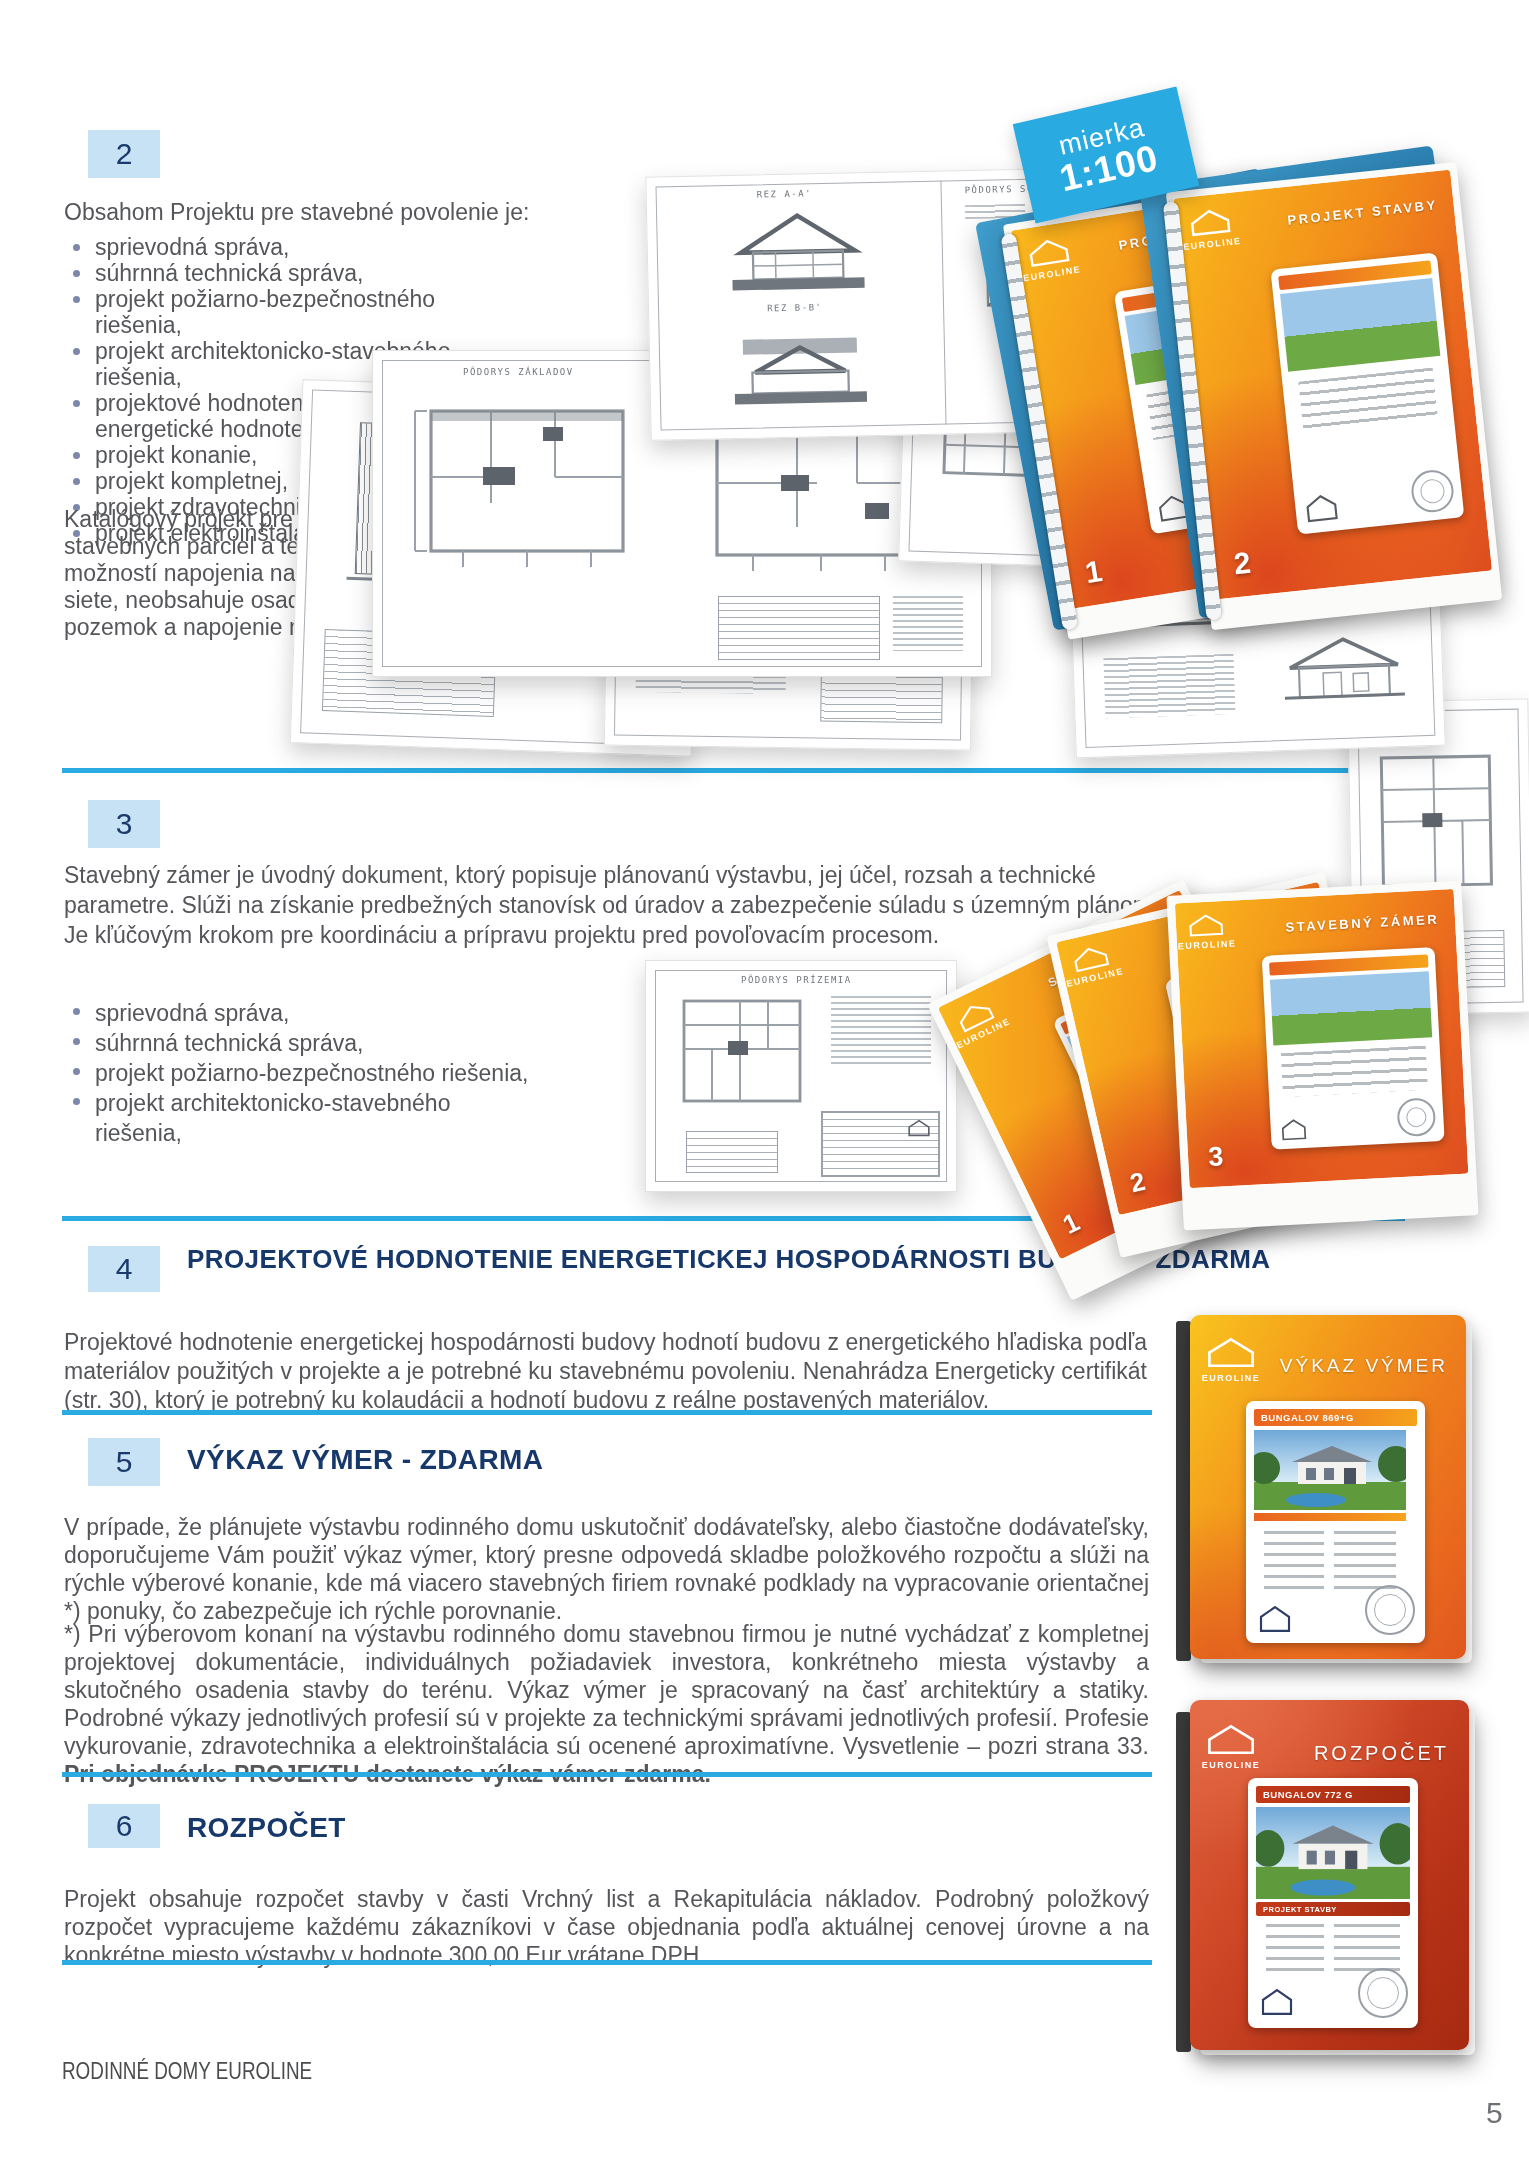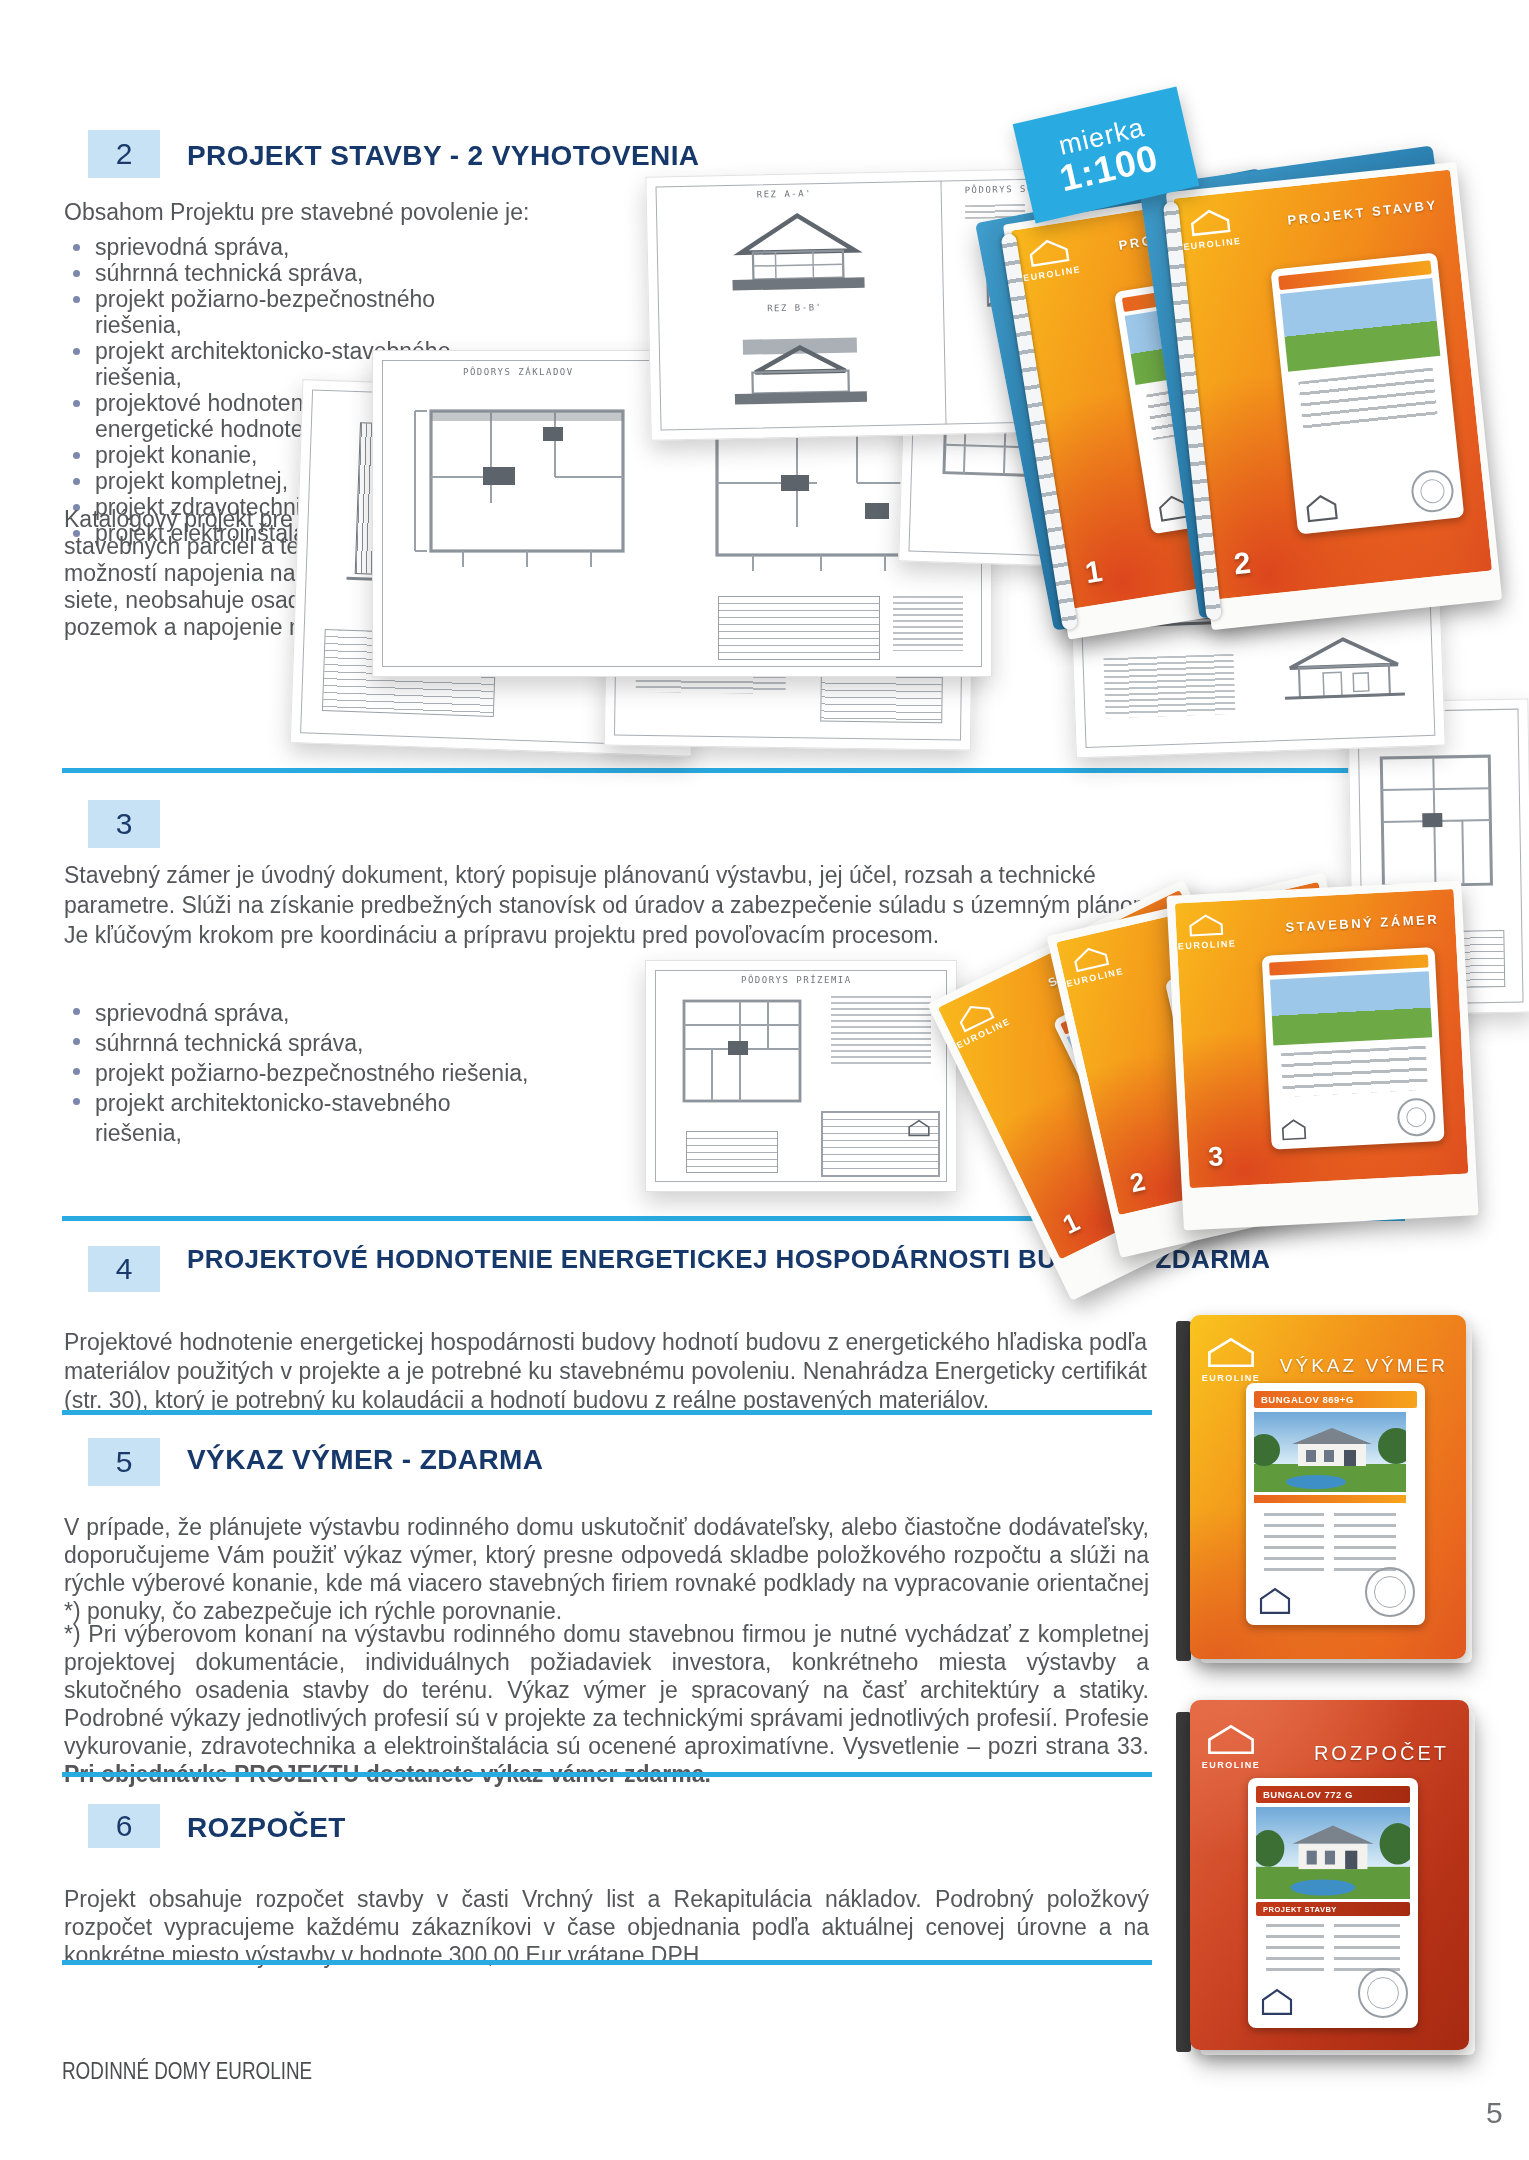--- a/index.html
+++ b/index.html
@@ -51,21 +51,20 @@
   .footer{position:absolute;left:62px;top:2058px;color:#4b4c4e;font-size:23px;letter-spacing:0;
           transform:scaleX(.82);transform-origin:left center;white-space:nowrap;}
   .pageno{position:absolute;left:1486px;top:2096px;color:#6f7074;font-size:30px;}
 </style>
 </head>
 <body>
 
 <div class="page">
 
   <div class="badge" style="left:88px;top:130px;">2</div>
-  <div class="h2" style="left:187px;top:140px;">PROJEKT STAVBY -  2 VYHOTOVENIA</div>
   <div class="body" style="left:64px;top:198px;width:470px;">Obsahom Projektu pre stavebné povolenie je:</div>
   <ul class="blt body" style="left:64px;top:228px;width:452px;">
     <li>sprievodná správa,</li>
     <li>súhrnná technická správa,</li>
     <li>projekt požiarno-bezpečnostného riešenia,</li>
     <li>projekt architektonicko-stavebného riešenia,</li>
     <li>projektové hodnotenie EHB – energetické hodnotenie budov,</li>
     <li>projekt konanie,</li>
     <li>projekt kompletnej,</li>
     <li>projekt zdravotechnickej inštalácie,</li>
@@ -342,21 +341,21 @@
     <div class="abs" style="left:16px;top:16px;width:15px;height:340px;background:#3b3b3c;border-radius:3px;"></div>
     <div class="paper" style="left:40px;top:20px;width:272px;height:338px;border-radius:6px;"></div>
     <div class="abs" style="left:30px;top:10px;width:276px;height:344px;border-radius:10px;box-shadow:0 6px 16px rgba(0,0,0,.3);background:
          radial-gradient(120% 80% at 10% 100%,rgba(224,87,31,.8) 0%,rgba(224,87,31,0) 55%),
          linear-gradient(120deg,#f9c41e 0%,#f2921b 40%,#ea6a1e 80%,#e0571f 100%);">
       <svg class="sk" style="left:16px;top:22px;" width="50" height="36" viewBox="0 0 40 30">
         <polygon points="20,2 38,13 38,24 2,24 2,13" fill="none" stroke="#ffffff" stroke-width="2.2"></polygon>
       </svg>
       <span class="logo-txt" style="position:absolute;left:6px;top:58px;width:70px;">EUROLINE</span>
       <div class="cover-title" style="right:18px;top:40px;font-size:19px;font-weight:400;letter-spacing:3px;">VÝKAZ VÝMER</div>
-      <div class="panel" style="left:56px;top:68px;width:179px;height:242px;text-decoration:underline;">
+      <div class="panel" style="left:56px;top:86px;width:179px;height:242px;text-decoration:underline;">
         <div class="modelbar" style="left:8px;right:8px;top:8px;height:17px;background:linear-gradient(90deg,#e8621f,#f6a31c);font-size:9.5px;">BUNGALOV 869+G</div>
         <svg class="sk" style="left:8px;top:29px;" width="152" height="80" viewBox="0 0 152 80" preserveAspectRatio="none">
           <defs>
             <linearGradient id="skyA" x1="0" y1="0" x2="0" y2="1">
               <stop offset="0" stop-color="#6fa8d8"></stop>
                 <stop offset="1" stop-color="#d8ecf7"></stop>
             </linearGradient>
           </defs>
           <rect width="152" height="52" fill="url(#skyA)"></rect>
           <rect y="52" width="152" height="28" fill="#5f9a3c"></rect>

